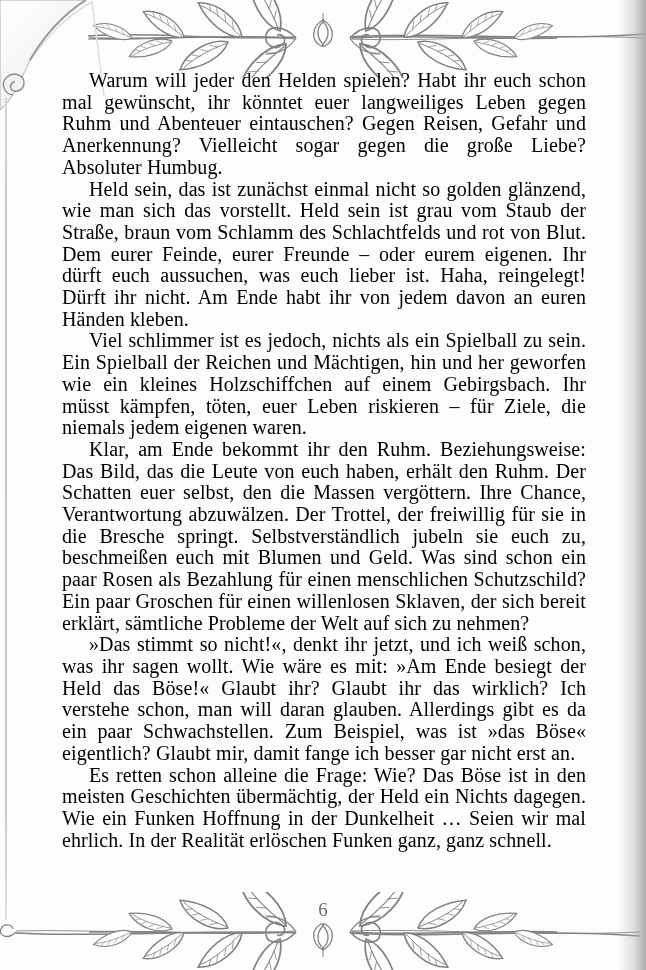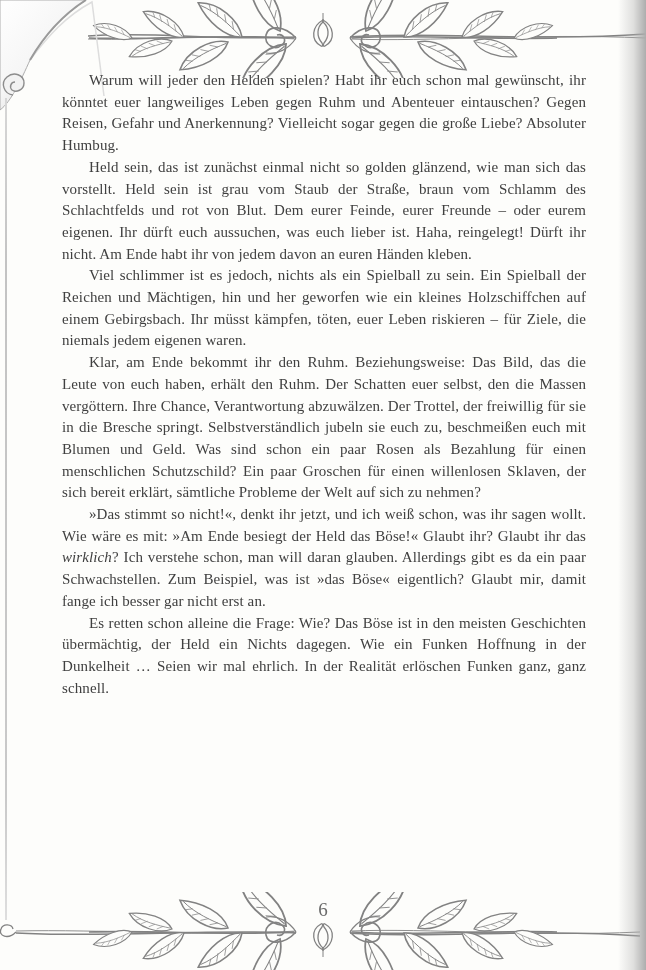--- a/index.html
+++ b/index.html
@@ -20,25 +20,25 @@
   .edge-left {
     position:absolute; top:98px; left:5px; width:2px; height:822px;
     background:linear-gradient(to bottom, #d6d6d6, #c3c3c3 20%, #c9c9c9 85%, #dedede);
   }
   .orn { position:absolute; left:0; width:646px; height:80px; }
   .orn-top { top:-2px; }
   .orn-bottom { bottom:-2px; transform:scaleY(-1); }
   .curl { position:absolute; top:0; left:0; width:112px; height:118px; }
   .text-block {
     position:absolute; left:62px; top:70px; width:524px;
-    color:#404040; font-size:15px; line-height:21.7px;
+    color:#000000; font-size:20px; line-height:21.7px;
     text-align:justify; letter-spacing:0.1px;
   }
   .para { margin:0; text-indent:27px; }
-  .em { font-style:italic; }
+  .em { }
   .page-number {
     position:absolute; left:0; right:0; bottom:49px;
     text-align:center; font-size:19px; color:#6b6b6b;
   }
 </style>
 </head>
 <body>
 
 <div class="page">
 

